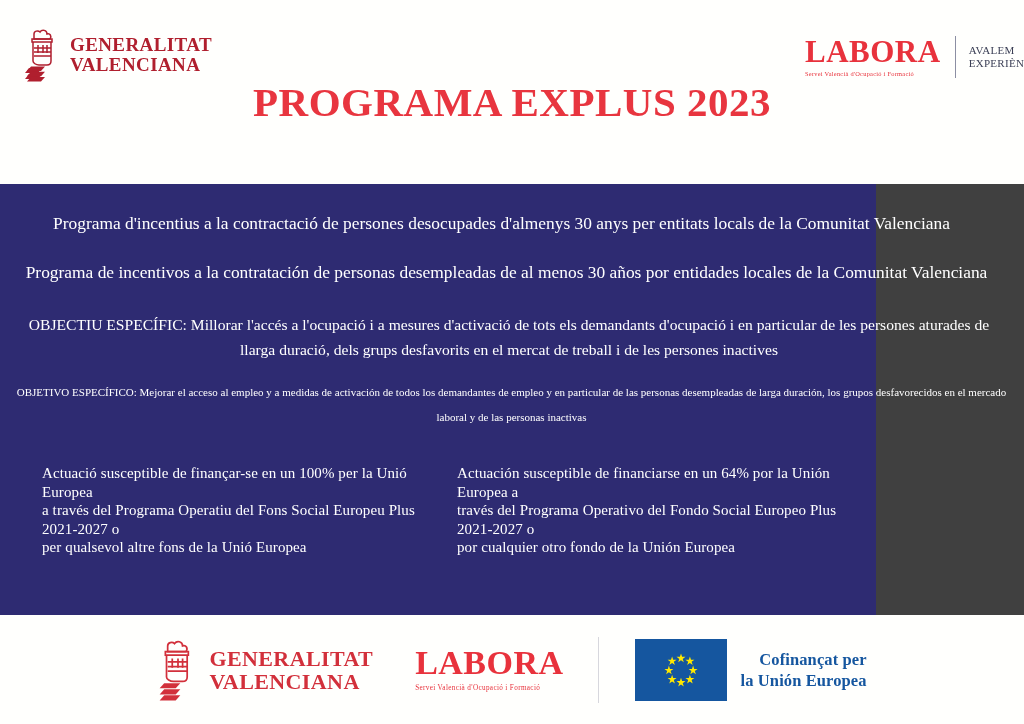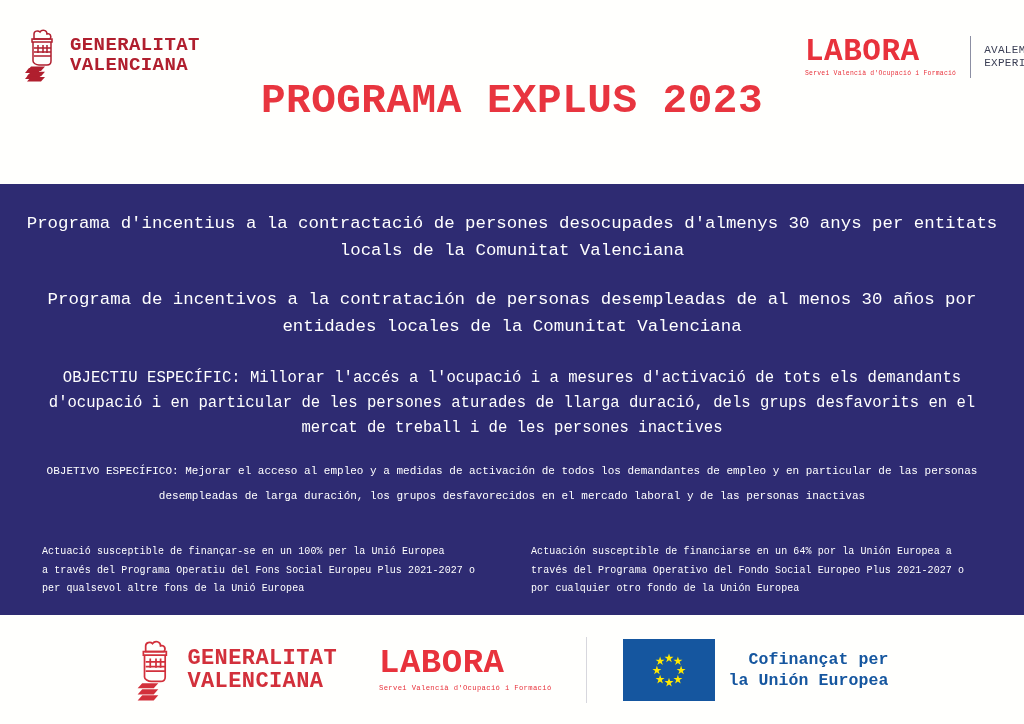--- a/index.html
+++ b/index.html
@@ -6,21 +6,21 @@
     margin: 0;
     padding: 0;
     background: #ffffff;
   }
   .page {
     position: relative;
     width: 1024px;
     height: 724px;
     background: #404040;
     overflow: hidden;
-    font-family: Liberation Mono, monospace;
+    font-family: Liberation Serif, serif;
   }
 
   
   .header {
     position: absolute;
     left: 0; top: 0;
     width: 1024px;
     height: 184px;
     background: #fffffd;
   }
@@ -87,21 +87,21 @@
     color: #e8353f;
     font-weight: bold;
     font-size: 41px;
     letter-spacing: 0.5px;
   }
 
   
   .panel {
     position: absolute;
     left: 0; top: 184px;
-    width: 1024px;
+    width: 876px;
     height: 431px;
     background: #2e2b72;
     color: #ffffff;
   }
   .panel-inner {
     padding: 26px 14px 0 14px;
   }
   .para {
     text-align: center;
     font-size: 17.4px;
@@ -112,21 +112,21 @@
   .p-esp  { width: 985px; margin-bottom: 26px; }
   .p-obj-cat { width: 990px; font-size: 15.6px; line-height: 25px; margin-bottom: 18px; }
   .p-obj-esp { width: 995px; font-size: 11px; line-height: 25px; margin-bottom: 28px; }
 
   .fund-row {
     display: flex;
     justify-content: flex-start;
     padding: 6px 0 0 0;
   }
   .fund-col {
-    font-size: 10px;
+    font-size: 15px;
     line-height: 18.5px;
     color: #ffffff;
     letter-spacing: 0.1px;
   }
   .fund-col span { display: block; }
   .fund-left  { width: 480px; padding-left: 28px; }
   .fund-right { width: 480px; padding-left: 10px; }
 
   
   .footer {

